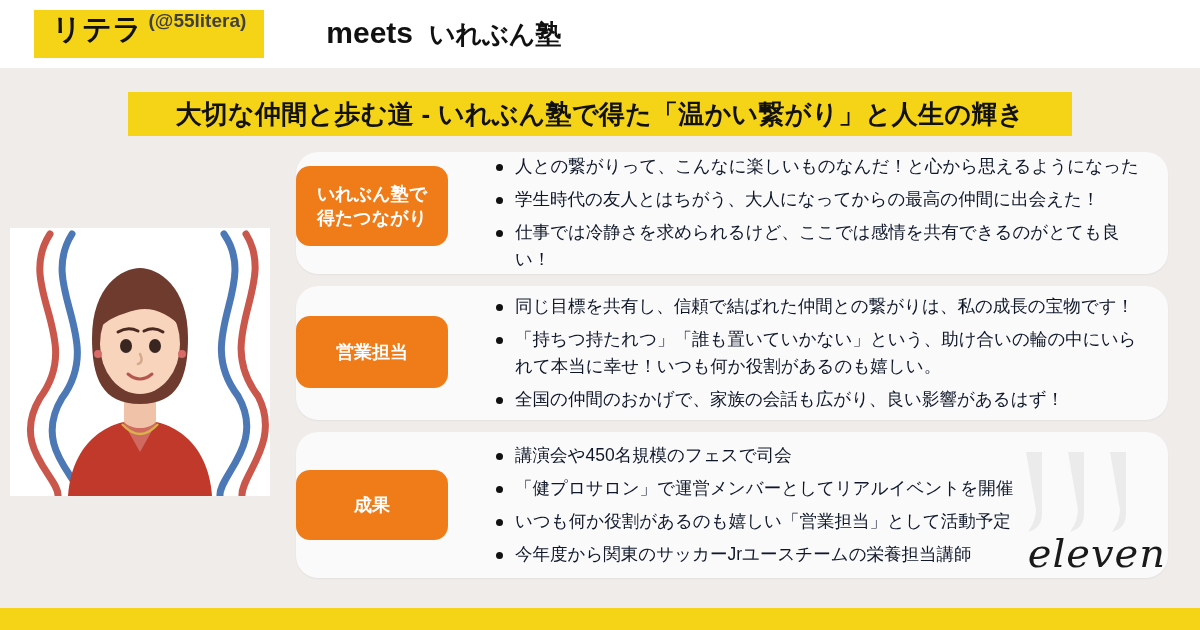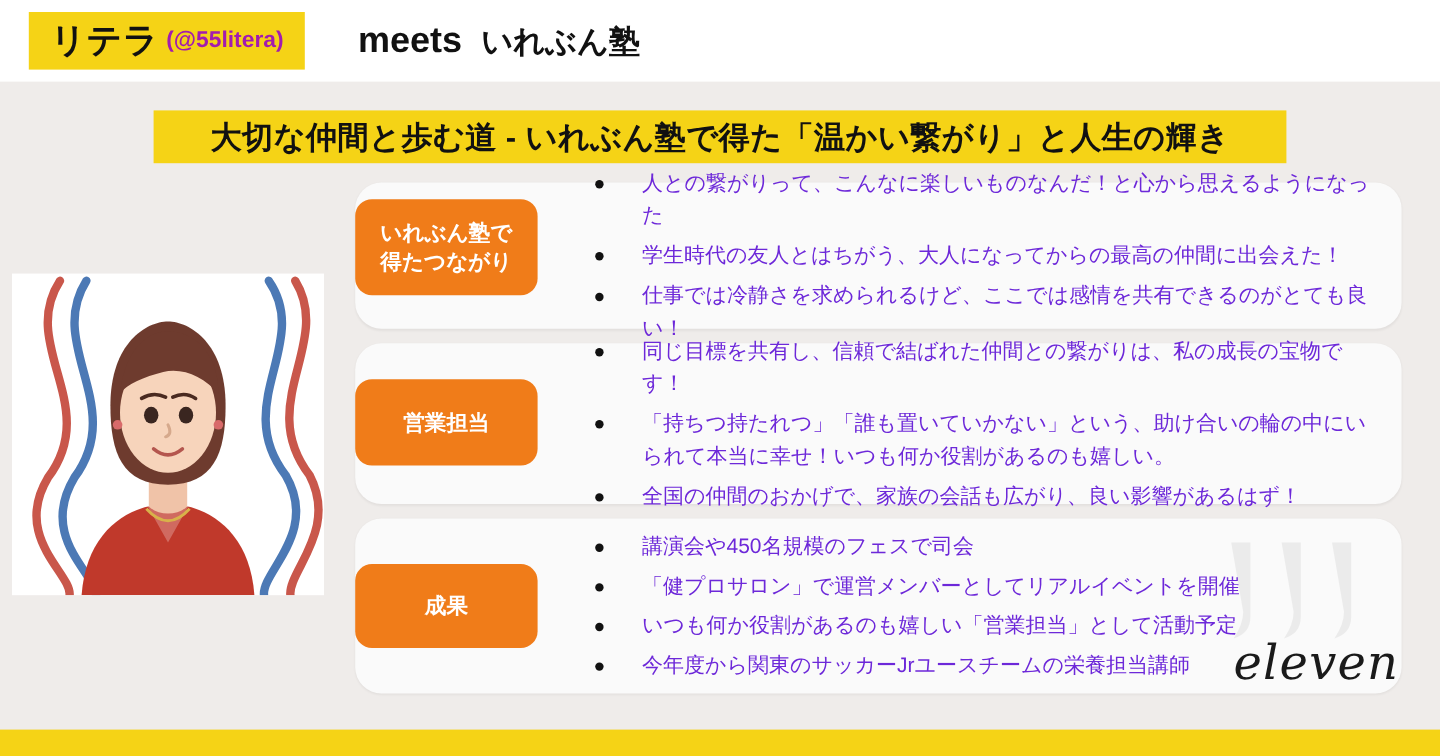--- a/index.html
+++ b/index.html
@@ -19,42 +19,41 @@
   .header {
     position: absolute;
     top: 0; left: 0;
     width: 1200px;
     height: 68px;
     background: #ffffff;
     display: flex;
     align-items: center;
   }
   .header-badge {
-    margin-left: 24px;
+    margin-left: 34px;
     background: #f5d316;
     height: 48px;
     display: flex;
-    align-items: center;
     padding: 0 18px;
     box-sizing: border-box;
   }
   .header-badge .brand {
     font-size: 29px;
     font-weight: bold;
     color: #111111;
     letter-spacing: 0.5px;
   }
   .header-badge .handle {
     font-size: 19px;
     font-weight: bold;
-    color: #a21caf;
+    color: #404040;
     margin-left: 6px;
   }
   .header-meets {
-    margin-left: 44px;
+    margin-left: 62px;
     display: flex;
     align-items: baseline;
   }
   .header-meets .meets {
     font-size: 30px;
     font-weight: bold;
     color: #111111;
   }
   .header-meets .school {
     font-size: 26px;
@@ -135,24 +134,23 @@
     top: 0;
     bottom: 0;
     display: flex;
     flex-direction: column;
     justify-content: center;
   }
   .bullet {
     display: flex;
     align-items: flex-start;
     font-size: 17.5px;
-    color: #6d28d9;
+    color: #0f172a;
     line-height: 1.55;
     margin: 3px 0;
-    gap: 20px;
   }
   .bullet .dot {
     flex: 0 0 auto;
     width: 7px;
     height: 7px;
     border-radius: 50%;
     background: #111111;
     margin: 11px 12px 0 4px;
   }
   .bullet .btext {

